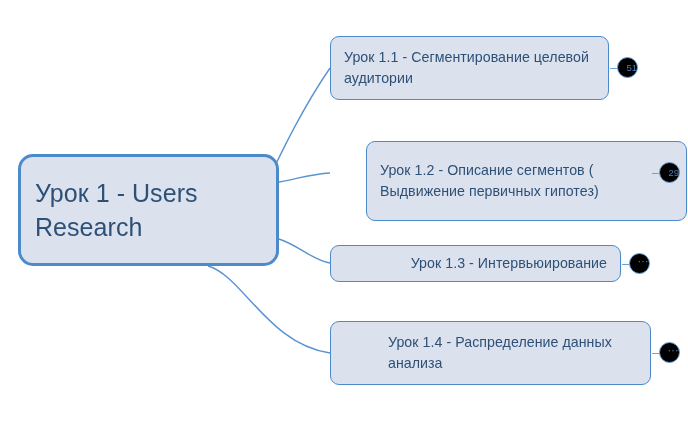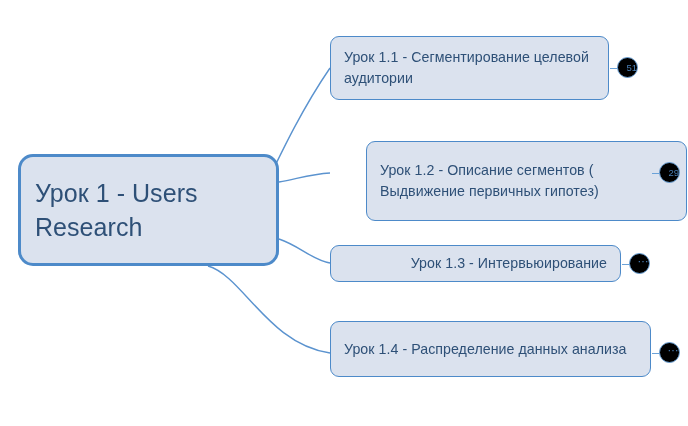--- a/index.html
+++ b/index.html
@@ -58,21 +58,21 @@
   .root .node-label {
     font-size: 25px;
     line-height: 34px;
     text-align: left;
     padding: 0 14px;
   }
 
   .child-1 { left: 330px; top: 36px;  width: 279px; height: 64px; }
   .child-2 { left: 330px; top: 141px; width: 321px; height: 80px; margin-left: 36px; }
   .child-3 { left: 330px; top: 245px; width: 291px; height: 37px; justify-content: flex-end; }
-  .child-4 { left: 330px; top: 321px; width: 321px; height: 56px; }
+  .child-4 { left: 330px; top: 321px; width: 321px; height: 64px; padding-left: 44px; }
 
   .badge {
     position: absolute;
     width: 21px;
     height: 21px;
     box-sizing: border-box;
     border: 1.3px solid #6ba2d8;
     border-radius: 50%;
     background: #000000;
     color: #4a7fb5;

